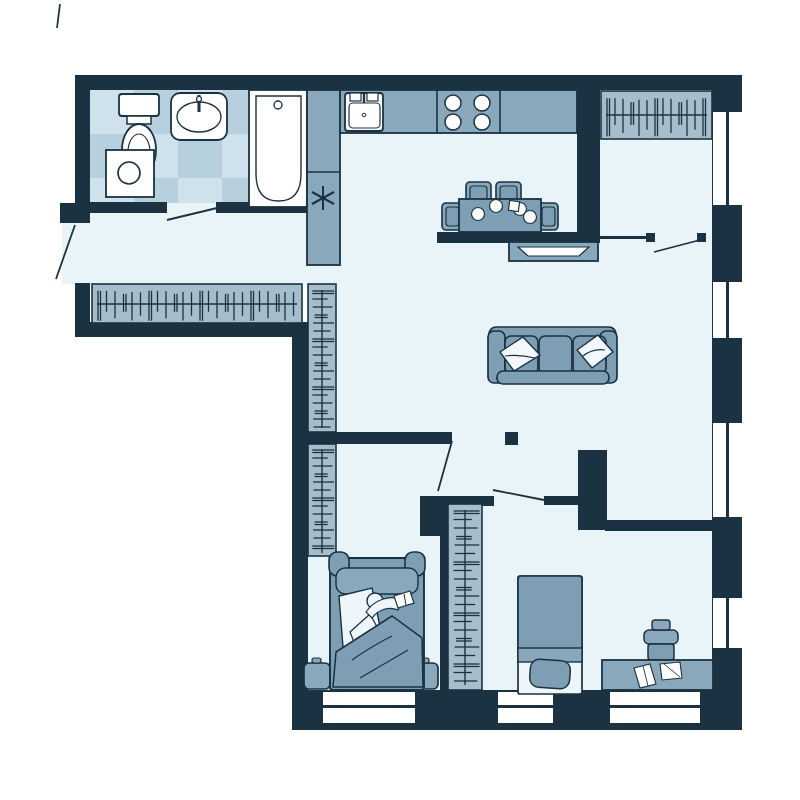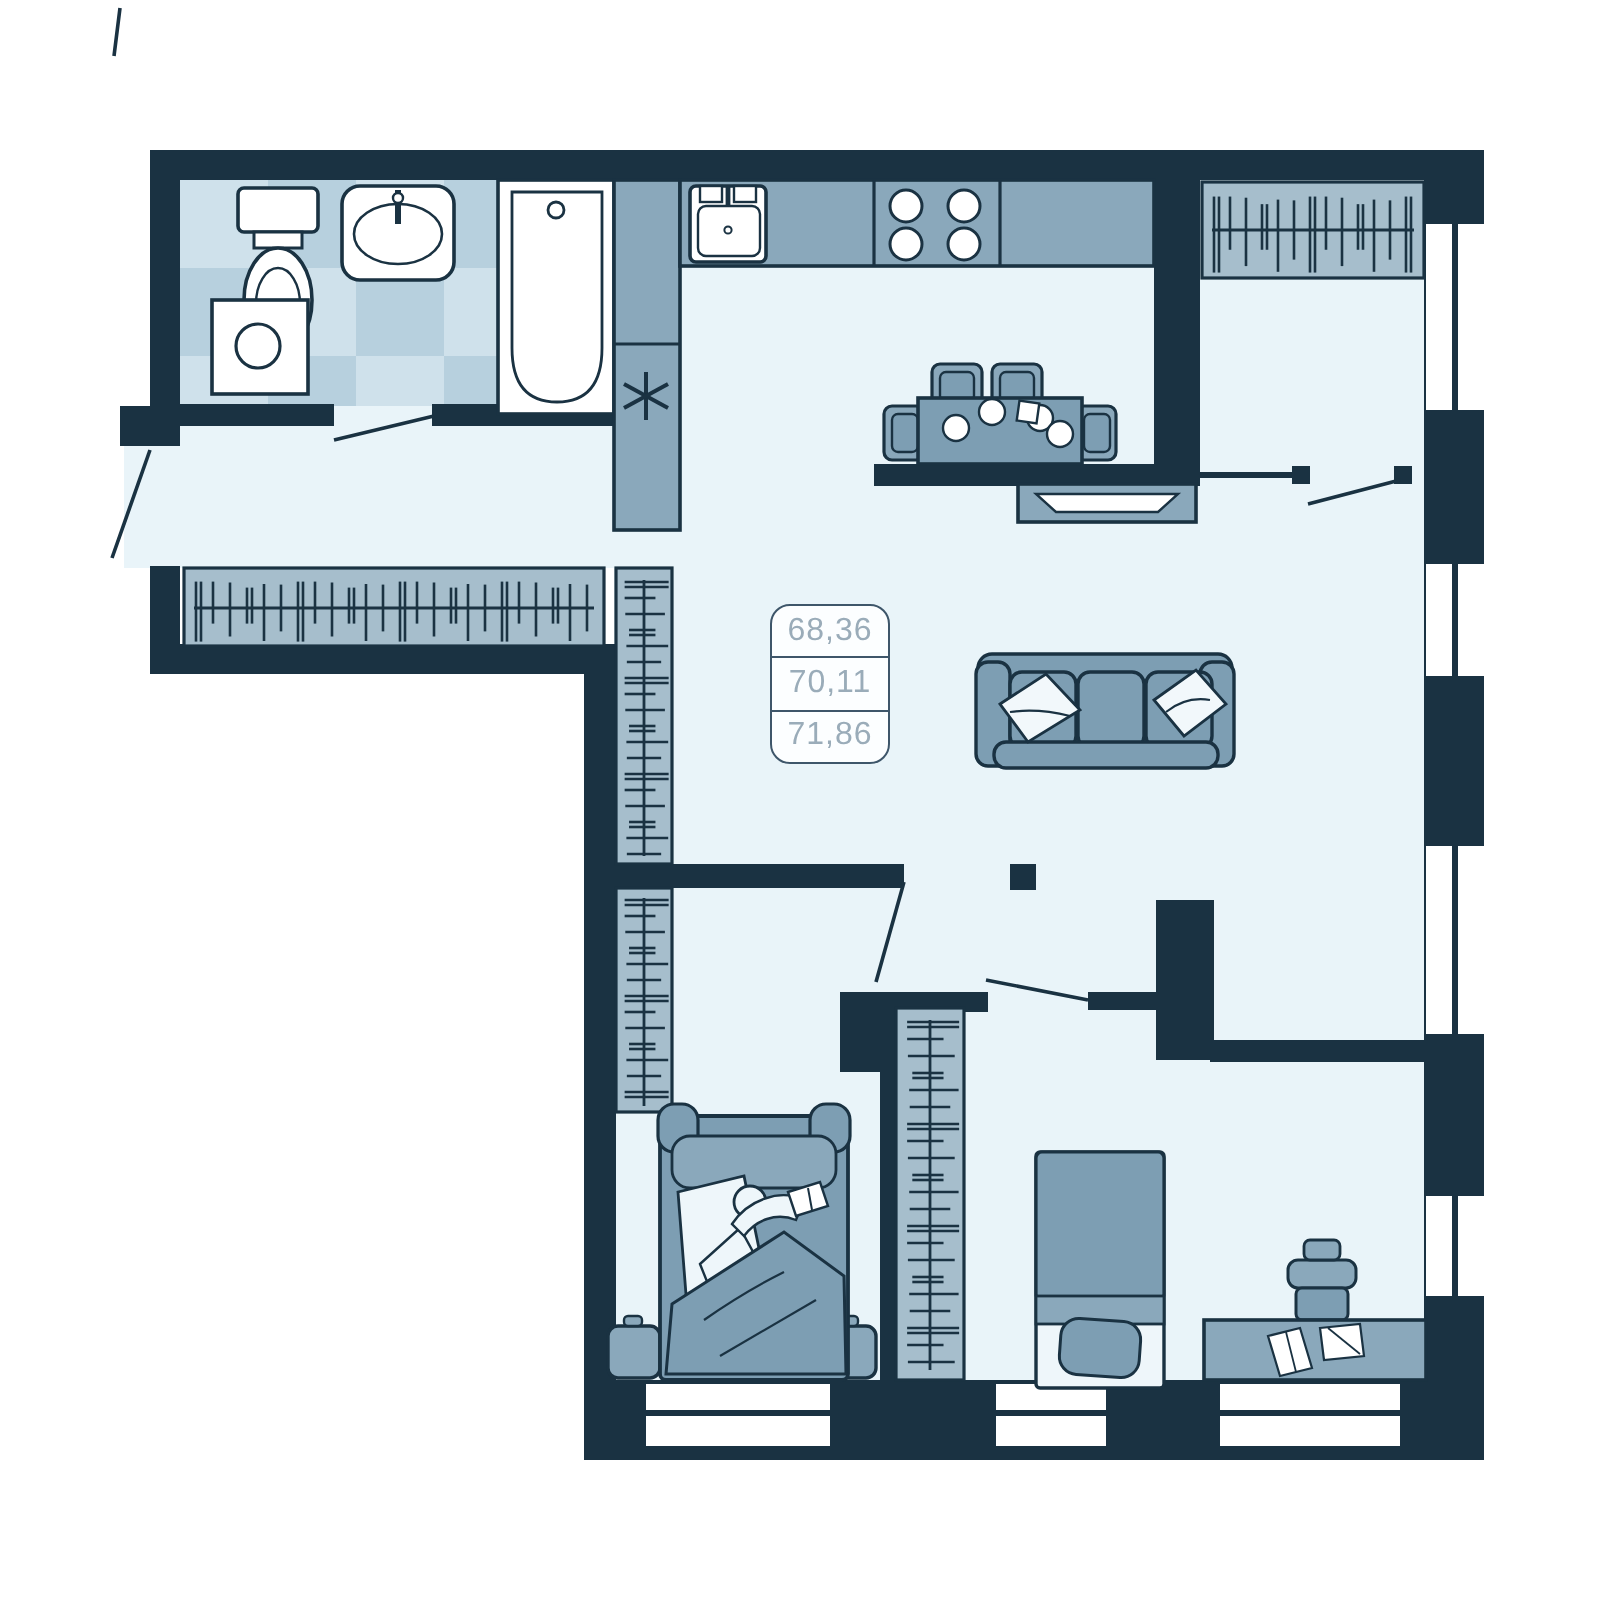--- a/index.html
+++ b/index.html
@@ -362,18 +362,13 @@
     <rect x="648" y="644" width="26" height="16" rx="3" fill="#7d9eb3" stroke-width="1.5"></rect>
     <rect x="652" y="620" width="18" height="10" rx="3" fill="#8aa8bb" stroke-width="1.4"></rect>
     <rect x="602" y="660" width="111" height="30" fill="#8aa8bb" stroke-width="1.8"></rect>
     <polygon points="634,668 650,664 656,684 640,688" fill="#ffffff" stroke-width="1.1"></polygon>
     <line x1="643" y1="666" x2="648" y2="686" stroke-width="0.9"></line>
     <polygon points="660,664 680,662 682,678 662,680" fill="#ffffff" stroke-width="1.1"></polygon>
     <line x1="664" y1="664" x2="680" y2="677" stroke-width="0.9"></line>
   </g>
 </svg>
 
-  <div class="area-label">
-    <div class="row">68,36</div>
-    <div class="row">70,11</div>
-    <div class="row">71,86</div>
-  </div>
 </div>
 
 </body></html>

